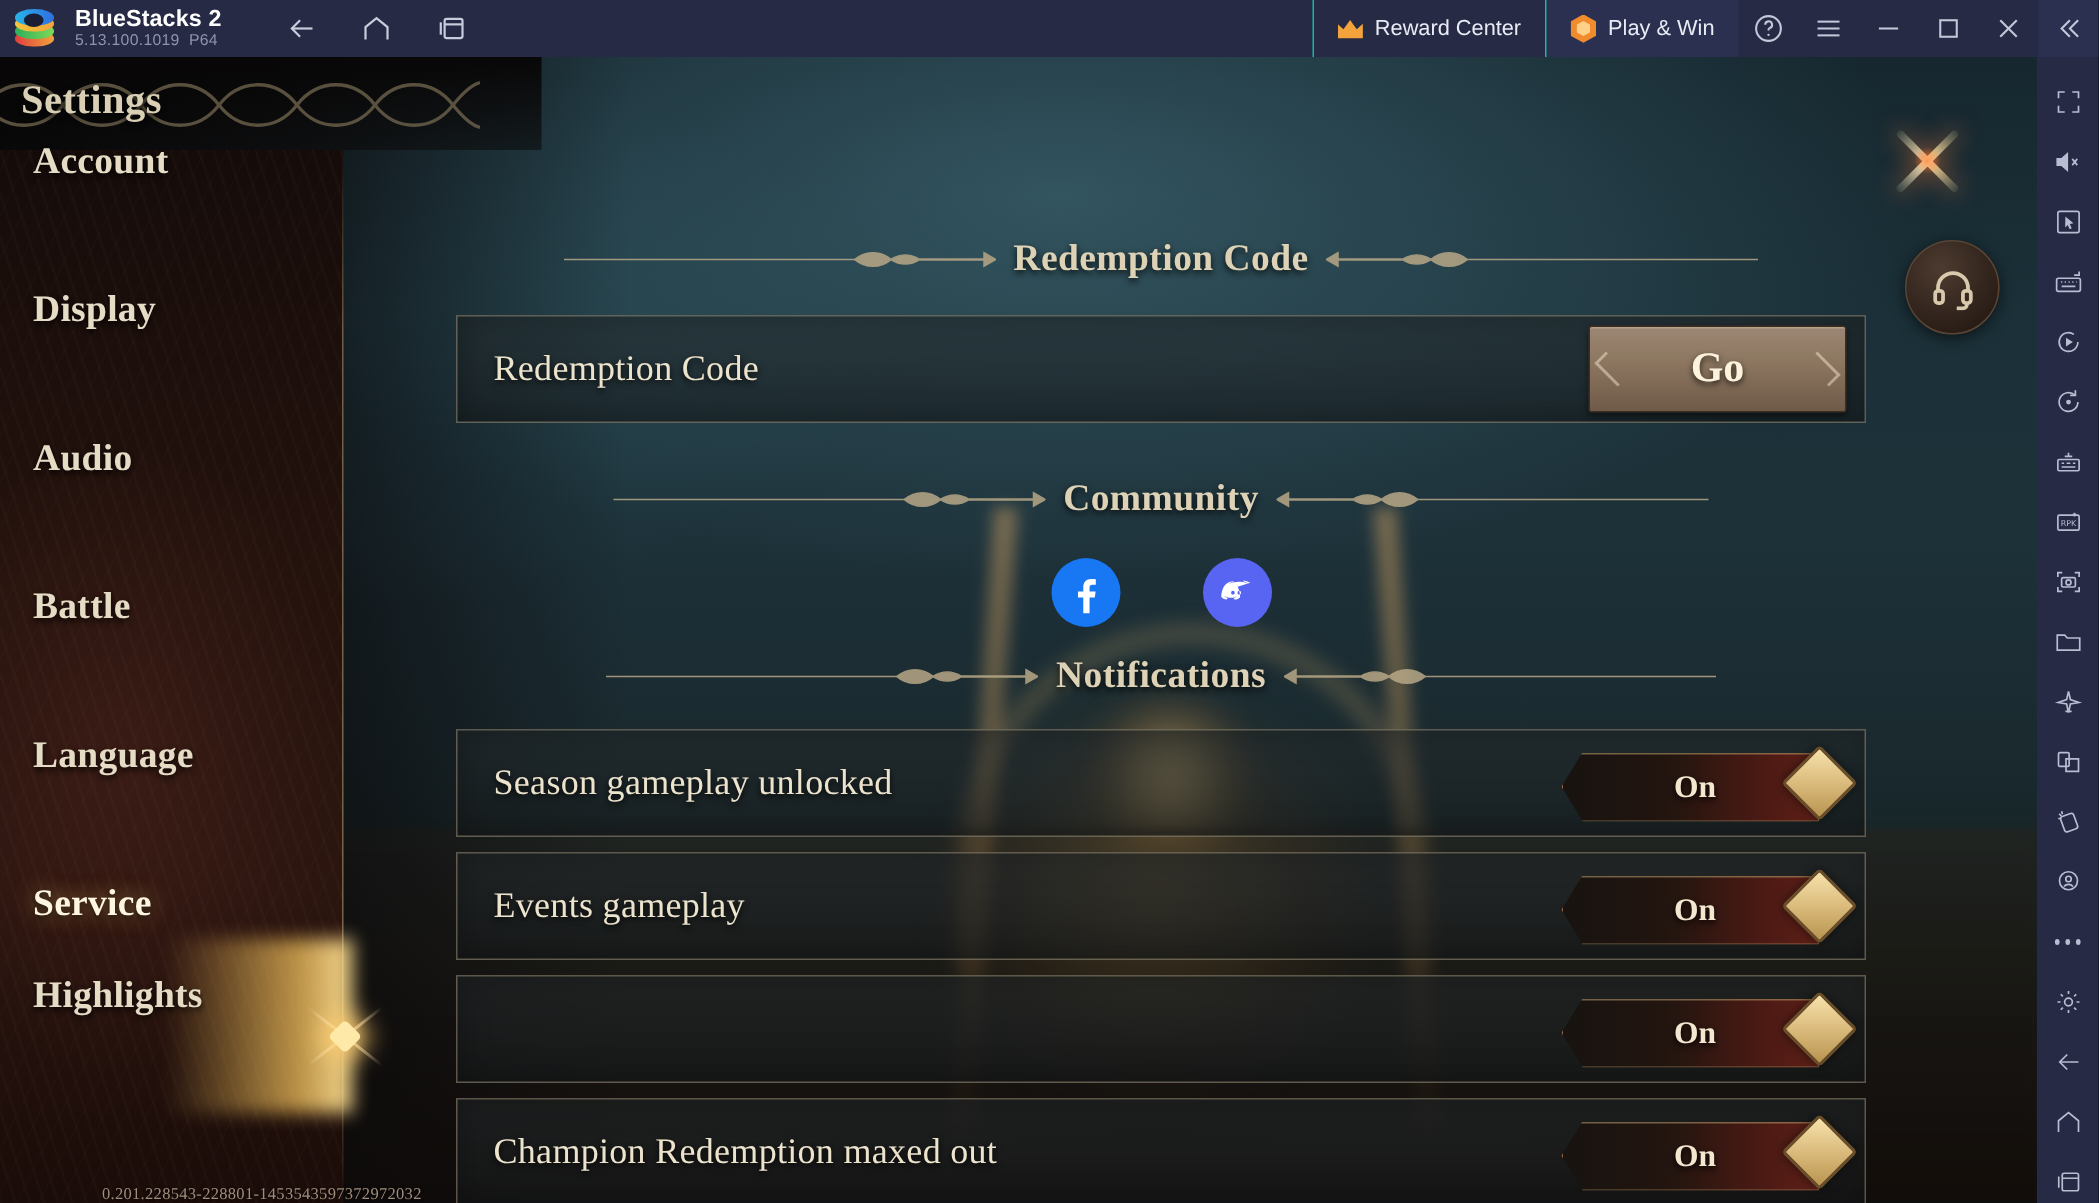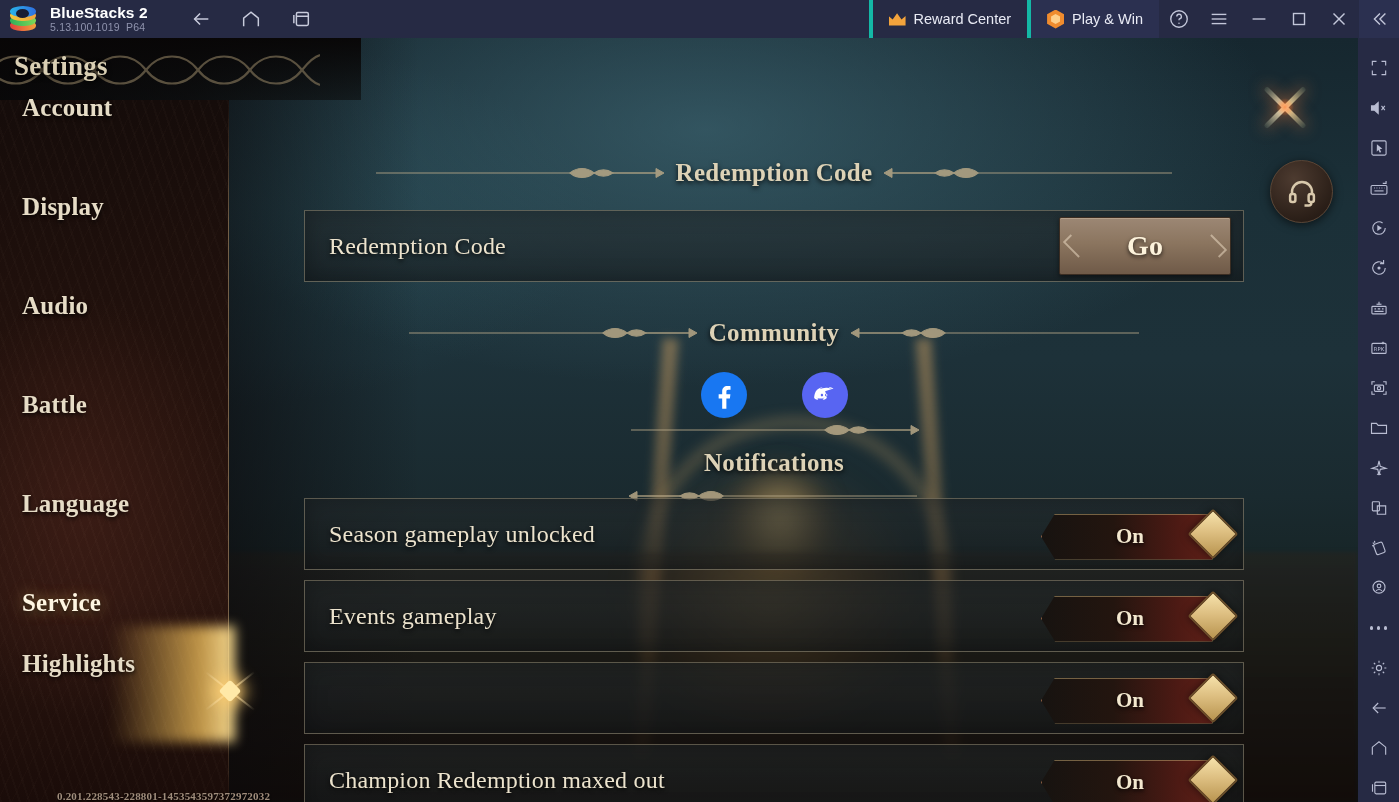--- a/index.html
+++ b/index.html
@@ -37,21 +37,21 @@
 
   .tb-navgroup { display: flex; align-items: center; margin-left: 40px; gap: 24px; }
   .tb-ic { width: 26px; height: 26px; display: flex; align-items: center; justify-content: center; cursor: pointer; }
   .tb-ic svg { stroke: #c9ccdd; fill: none; stroke-width: 1.6; }
 
   .tb-spacer { flex: 1; }
 
   .tb-pill {
     height: 38px; display: flex; align-items: center; gap: 8px; padding: 0 16px;
     color: #e9ebf5; font-size: 14.5px; cursor: pointer;
-    border-left: 4px solid #14b8a6;
+    border-left: 1px solid #14b8a6;
   }
   .tb-pill.win { background: #2b3050; }
   .crown {
     width: 17px; height: 13px; flex: none;
     background: #f2a33c;
     clip-path: polygon(0% 100%, 0% 26%, 24% 54%, 50% 6%, 76% 54%, 100% 26%, 100% 100%);
   }
   .hexcoin {
     width: 17px; height: 19px; flex: none; background: #f08c2e;
     clip-path: polygon(50% 0%, 100% 25%, 100% 75%, 50% 100%, 0% 75%, 0% 25%);
@@ -187,25 +187,24 @@
     box-shadow: 0 0 16px 6px rgba(255,205,110,.85);
   }
   .nav-spark .r {
     position: absolute; left: 50%; top: 50%; width: 62px; height: 2px; margin-left: -31px; margin-top: -1px;
     background: linear-gradient(90deg, rgba(255,225,160,0), rgba(255,236,190,.95), rgba(255,225,160,0));
   }
   .nav-spark .r.a { transform: rotate(38deg); }
   .nav-spark .r.b { transform: rotate(-38deg); }
 
   #version {
-    position: absolute; left: 57px; top: 752px; z-index: 14;
+    position: absolute; left: 68px; top: 752px; z-index: 14;
     color: #a08d7c; font-size: 11px; letter-spacing: .2px;
     font-family: "Liberation Serif", serif;
     text-shadow: 0 1px 2px rgba(0,0,0,.9);
-    font-weight: bold;
   }
 
   
   #close-x {
     position: absolute; right: 42px; top: 38px; width: 62px; height: 62px; z-index: 20; cursor: pointer;
   }
   #close-x .bl {
     position: absolute; left: 50%; top: 50%; width: 56px; height: 5px; margin-left: -28px; margin-top: -2.5px;
     background: linear-gradient(90deg, rgba(214,180,120,.15), #f0ddb4 45%, #f7ecd0 52%, #e0c792 60%, rgba(214,180,120,.15));
     border-radius: 3px;
@@ -437,21 +436,21 @@
               <path d="M13.9 23v-8.3h2.8l.42-3.25h-3.22V9.38c0-.94.26-1.58 1.61-1.58h1.72V4.9c-.3-.04-1.32-.13-2.5-.13-2.48 0-4.18 1.51-4.18 4.29v2.39H7.72V14.7h2.83V23h3.35z"></path>
             </svg>
           </div>
           <div class="social dc">
             <svg width="28" height="28" viewBox="0 0 24 24">
               <path d="M19.3 6.4A16.4 16.4 0 0 0 15.4 5.2l-.2.4c1.4.35 2.1.8 2.9 1.36a11.9 11.9 0 0 0-4.3-1.1 12.8 12.8 0 0 0-3.8.3c-.4.08-1 .2-1.7.44-.36.12-.62.21-1 .36-.36.15-.63.27-.63.27.8-.59 1.62-1.05 3.08-1.4l-.15-.33s-1.12.03-2.56.63c0 0-1.44.6-2.88 2.55 0 0-1.44 2.6-1.44 5.79 0 0 .84 1.44 3.04 1.51 0 0 .37-.44.67-.82-1.26-.38-1.74-1.17-1.74-1.17s.1.07.28.17l.04.03.04.02a.52.52 0 0 0 .07.04c.22.13.44.23.64.31.36.15.79.29 1.29.38a6.2 6.2 0 0 0 2.27.01 5.92 5.92 0 0 0 1.27-.38 5.1 5.1 0 0 0 1.01-.52s-.5.81-1.8 1.18c.3.37.66.8.66.8 2.2-.07 3.05-1.5 3.05-1.5 0-3.19-1.44-5.8-1.44-5.8zM9.37 13.2c-.56 0-1.02-.5-1.02-1.12 0-.61.45-1.11 1.02-1.11.57 0 1.03.5 1.02 1.11 0 .62-.45 1.12-1.02 1.12zm3.65 0c-.56 0-1.02-.5-1.02-1.12 0-.61.45-1.11 1.02-1.11.57 0 1.02.5 1.02 1.11 0 .62-.45 1.12-1.02 1.12z"></path>
             </svg>
           </div>
         </div>
 
-        <div class="section-head" style="margin-top:28px;flex-direction:column;">
+        <div class="section-head" style="margin-top:16px;">
           <div class="orn">
             <svg viewBox="0 0 290 14" width="290" height="14" preserveAspectRatio="none">
               <path d="M2,7 L196,7" stroke-width="1.1" fill="none"></path>
               <path d="M196,7 C203,1 213,1 220,7 C213,13 203,13 196,7 Z" stroke-width="1.1"></path>
               <path d="M220,7 C226,3 233,3 239,7 C233,11 226,11 220,7 Z" stroke-width="1.1"></path>
               <path d="M239,7 L282,7" stroke-width="1.6" fill="none"></path>
               <path d="M282,2.5 L290,7 L282,11.5 Z" stroke-width="1"></path>
             </svg>
           </div>
           <div class="txt">Notifications</div>

